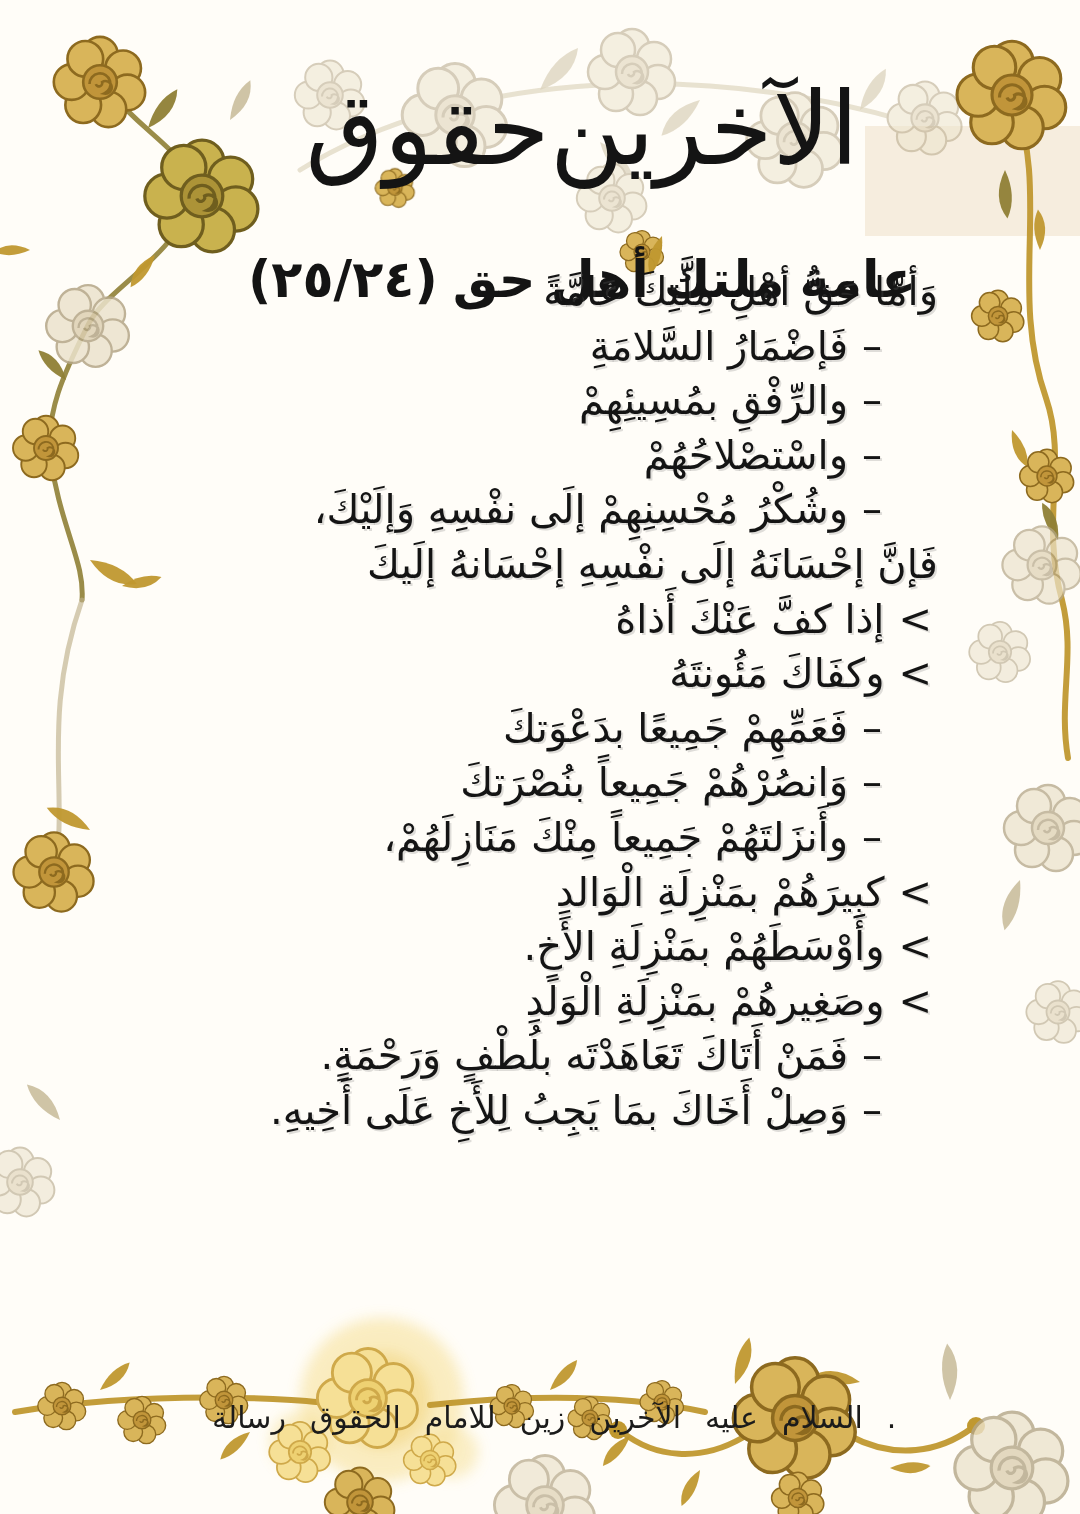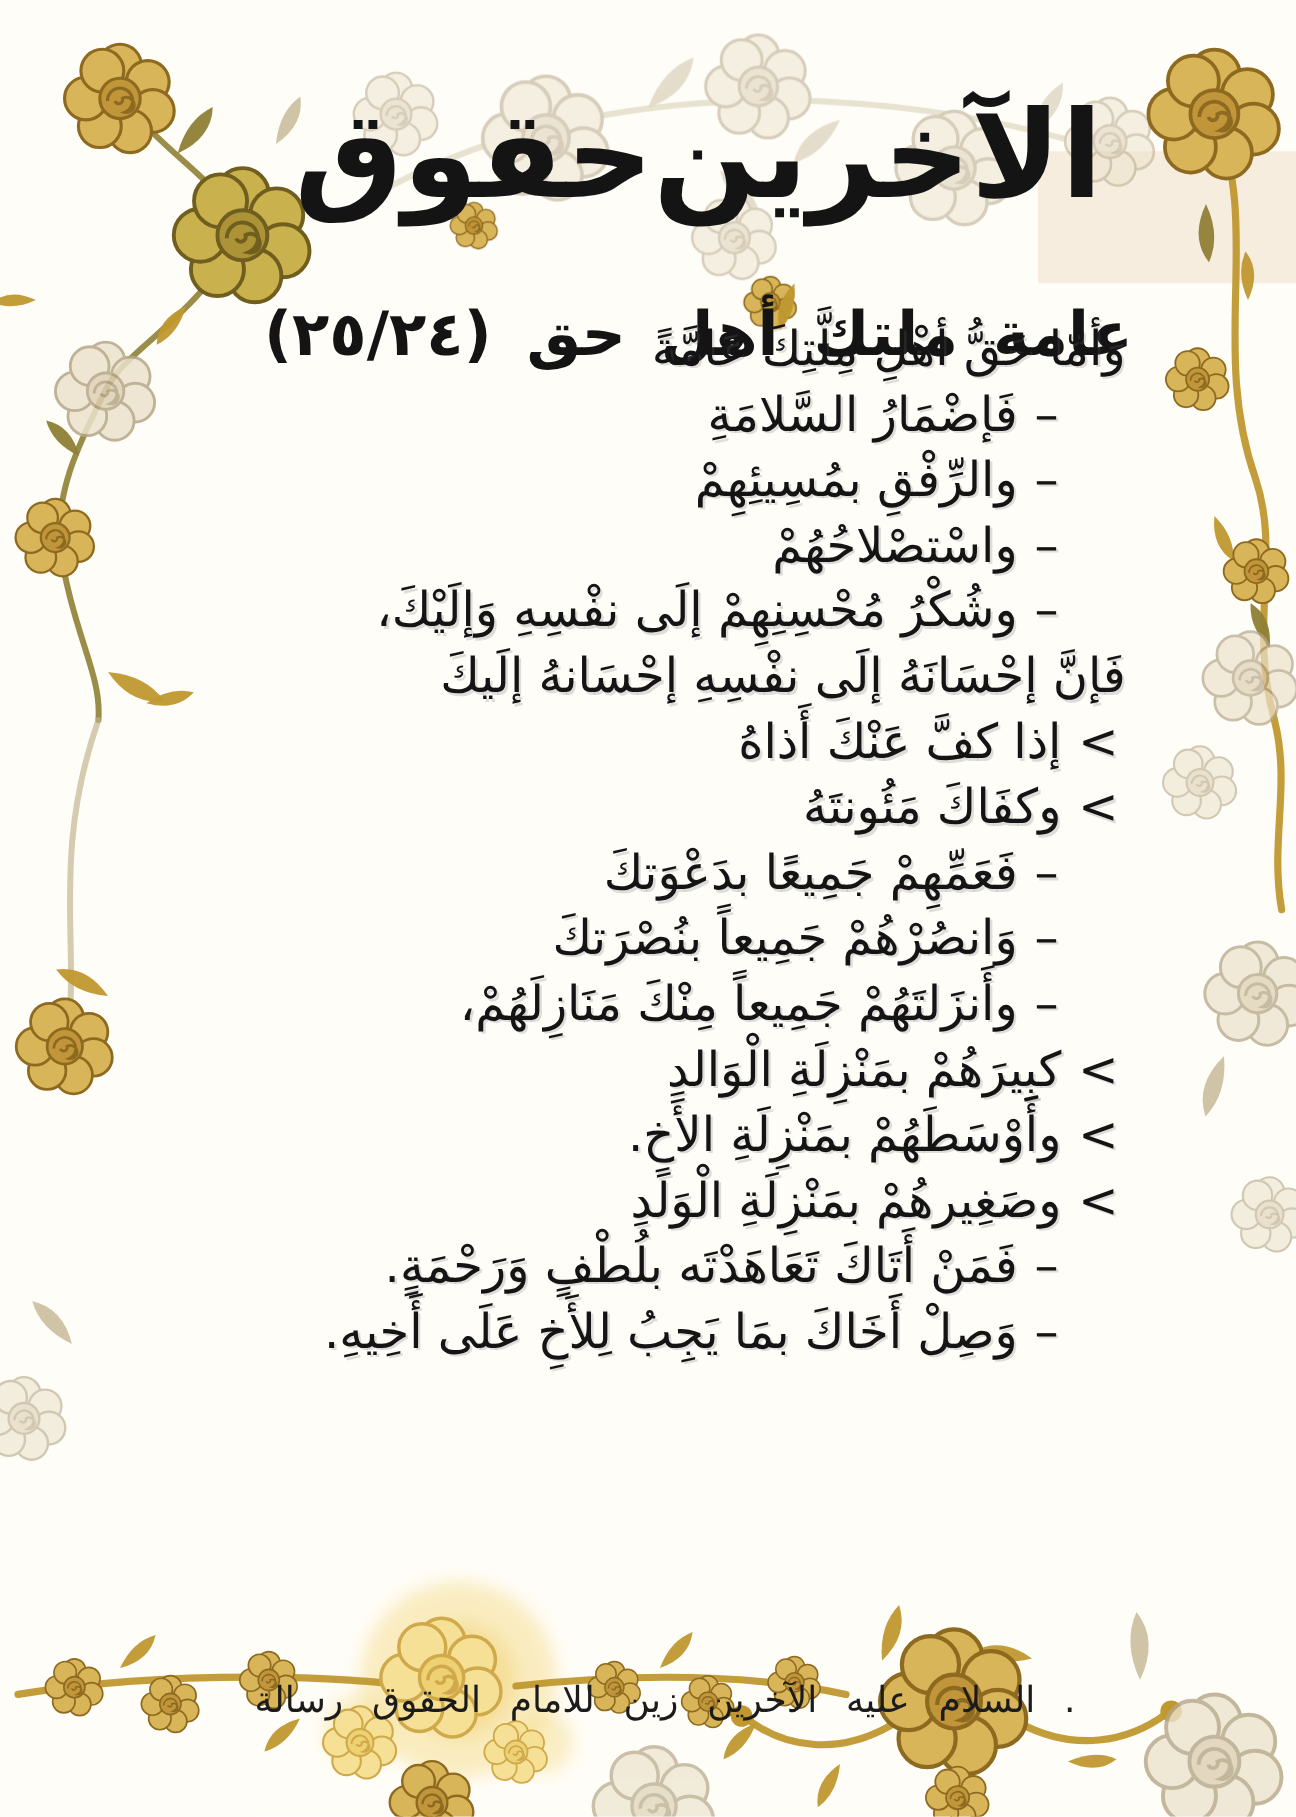--- a/index.html
+++ b/index.html
@@ -21,22 +21,22 @@
   .stem-olive{stroke:var(--olive);fill:none;stroke-width:5;stroke-linecap:round;opacity:.9}
   .stem-pale{stroke:var(--pale_dark);fill:none;stroke-width:5;stroke-linecap:round;opacity:.65}
   .leaf-gold{fill:var(--gold);opacity:.95}
   .leaf-olive{fill:var(--olive);opacity:.95}
   .leaf-pale{fill:var(--pale_dark);opacity:.75}
 
   
   .header{position:absolute;top:2px;left:0;width:100%;z-index:1;
     display:flex;flex-direction:column;align-items:center;transform:translateX(42px)}
   .title{display:flex;direction:ltr;font-size:101px;line-height:1.18;
-    font-weight:bold;letter-spacing:0}
-  .subtitle{display:flex;direction:ltr;align-items:baseline;gap:29px;font-size:51px;
+    font-weight:normal;letter-spacing:0}
+  .subtitle{display:flex;direction:ltr;align-items:baseline;gap:15px;font-size:51px;
     font-weight:bold;margin-top:-6px}
 
   
   .body{position:absolute;top:264px;right:142px;z-index:1;direction:rtl;
     font-size:40px;line-height:54.6px;text-shadow:2px 2px 0 rgba(110,110,110,.22)}
   .line{white-space:nowrap}
   .line.dash{padding-right:56px}
   .line.chevron{padding-right:6px}
   .bullet{margin-left:14px}
   .bullet.chevron{direction:ltr;unicode-bidi:isolate}

